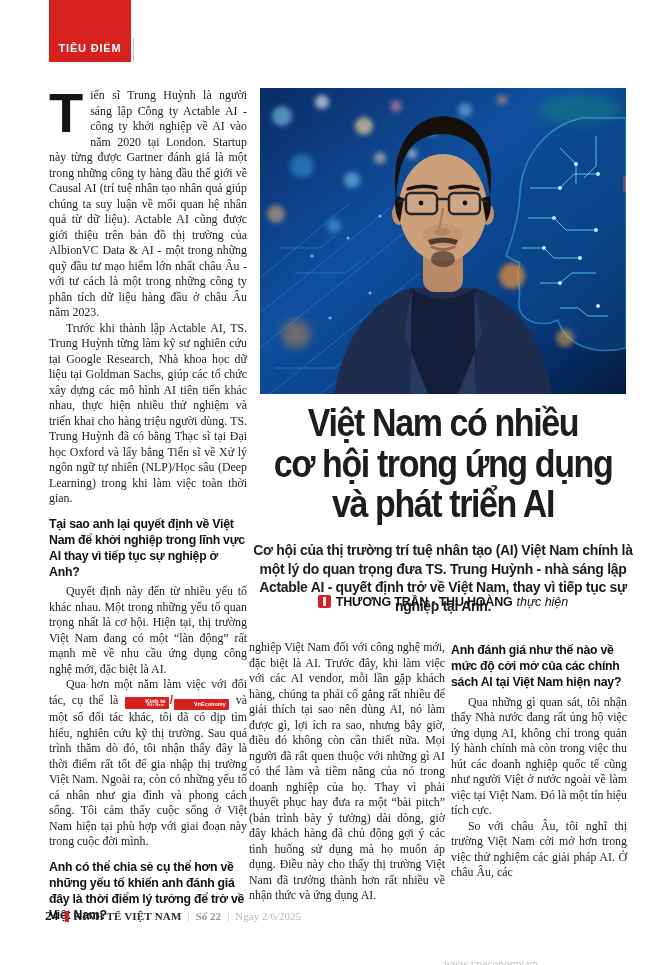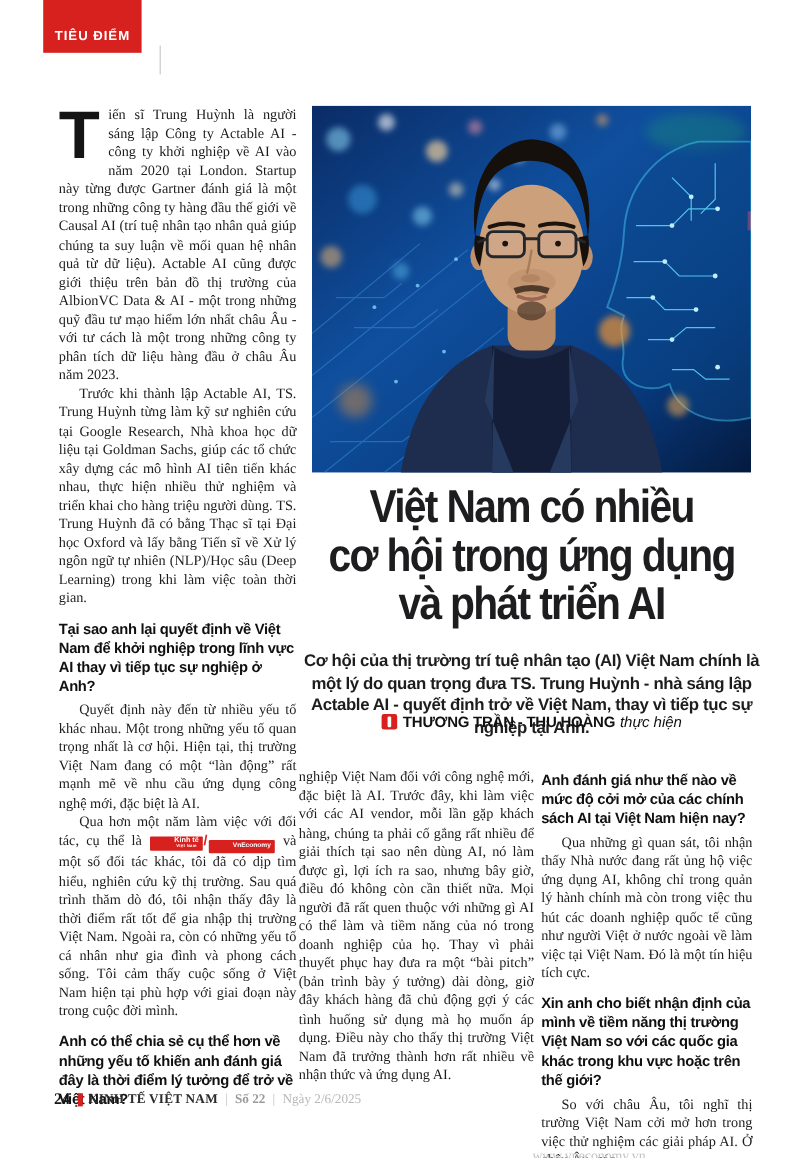--- a/index.html
+++ b/index.html
@@ -1,21 +1,21 @@
 <!DOCTYPE html>
 <html><head>
 <meta charset="utf-8">
 <style>
   * { margin:0; padding:0; box-sizing:border-box; }
   html,body { background:#ffffff; }
   body { width:667px; height:965px; position:relative; font-family:"Liberation Serif", serif; }
   .page { position:absolute; left:0; top:0; width:667px; height:965px; background:#fff; overflow:hidden; }
 
   
-  .kicker-box { position:absolute; left:36px; top:0; width:82px; height:44px; background:#d6211f;
+  .kicker-box { position:absolute; left:49px; top:0; width:82px; height:62px; background:#d6211f;
     color:#fff; display:flex; align-items:flex-end; justify-content:center; padding-bottom:8px;
     font-family:"Liberation Sans", sans-serif; font-weight:bold; font-size:11px; letter-spacing:0.8px; }
   .header-rule { position:absolute; left:133px; top:38px; width:1px; height:24px; background:#c9c9c9; }
   .header-title { position:absolute; left:140px; top:44px; font-family:"Liberation Sans", sans-serif;
     font-weight:bold; font-size:11.5px; color:#3a3a3a; letter-spacing:0.2px; }
 
   
   .col { position:absolute; font-size:11.9px; line-height:15.5px; text-align:justify; color:#1c1c1c; }
   .col1 { left:49px; top:88px; width:198px; }
   .col2 { left:249px; top:640px; width:196px; }
@@ -199,21 +199,20 @@
     <span class="mark"></span><span class="authors">THƯƠNG TRẦN - THU HOÀNG</span><span class="role">thực hiện</span>
   </div>
 
   <div class="col col2">
     <p>nghiệp Việt Nam đối với công nghệ mới, đặc biệt là AI. Trước đây, khi làm việc với các AI vendor, mỗi lần gặp khách hàng, chúng ta phải cố gắng rất nhiều để giải thích tại sao nên dùng AI, nó làm được gì, lợi ích ra sao, nhưng bây giờ, điều đó không còn cần thiết nữa. Mọi người đã rất quen thuộc với những gì AI có thể làm và tiềm năng của nó trong doanh nghiệp của họ. Thay vì phải thuyết phục hay đưa ra một “bài pitch” (bản trình bày ý tưởng) dài dòng, giờ đây khách hàng đã chủ động gợi ý các tình huống sử dụng mà họ muốn áp dụng. Điều này cho thấy thị trường Việt Nam đã trưởng thành hơn rất nhiều về nhận thức và ứng dụng AI.</p>
   </div>
 
   <div class="col col3">
     <h3 class="q first-q">Anh đánh giá như thế nào về mức độ cởi mở của các chính sách AI tại Việt Nam hiện nay?</h3>
     <p class="indent">Qua những gì quan sát, tôi nhận thấy Nhà nước đang rất ủng hộ việc ứng dụng AI, không chỉ trong quản lý hành chính mà còn trong việc thu hút các doanh nghiệp quốc tế cũng như người Việt ở nước ngoài về làm việc tại Việt Nam. Đó là một tín hiệu tích cực.</p>
-    <h3 class="q">Xin anh cho biết nhận định của mình về tiềm năng thị trường Việt Nam so với các quốc gia khác trong khu vực hoặc trên thế giới?</h3>
     <p class="indent">So với châu Âu, tôi nghĩ thị trường Việt Nam cởi mở hơn trong việc thử nghiệm các giải pháp AI. Ở châu Âu, các</p>
   </div>
 
   <div class="footer">
     <div class="footer-left">
       <span class="pagenum">24</span>
       <span class="redbar"></span>
       <span class="pub">KINH TẾ VIỆT NAM</span>
       <span class="sep">|</span>
       <span class="issue">Số 22</span>

